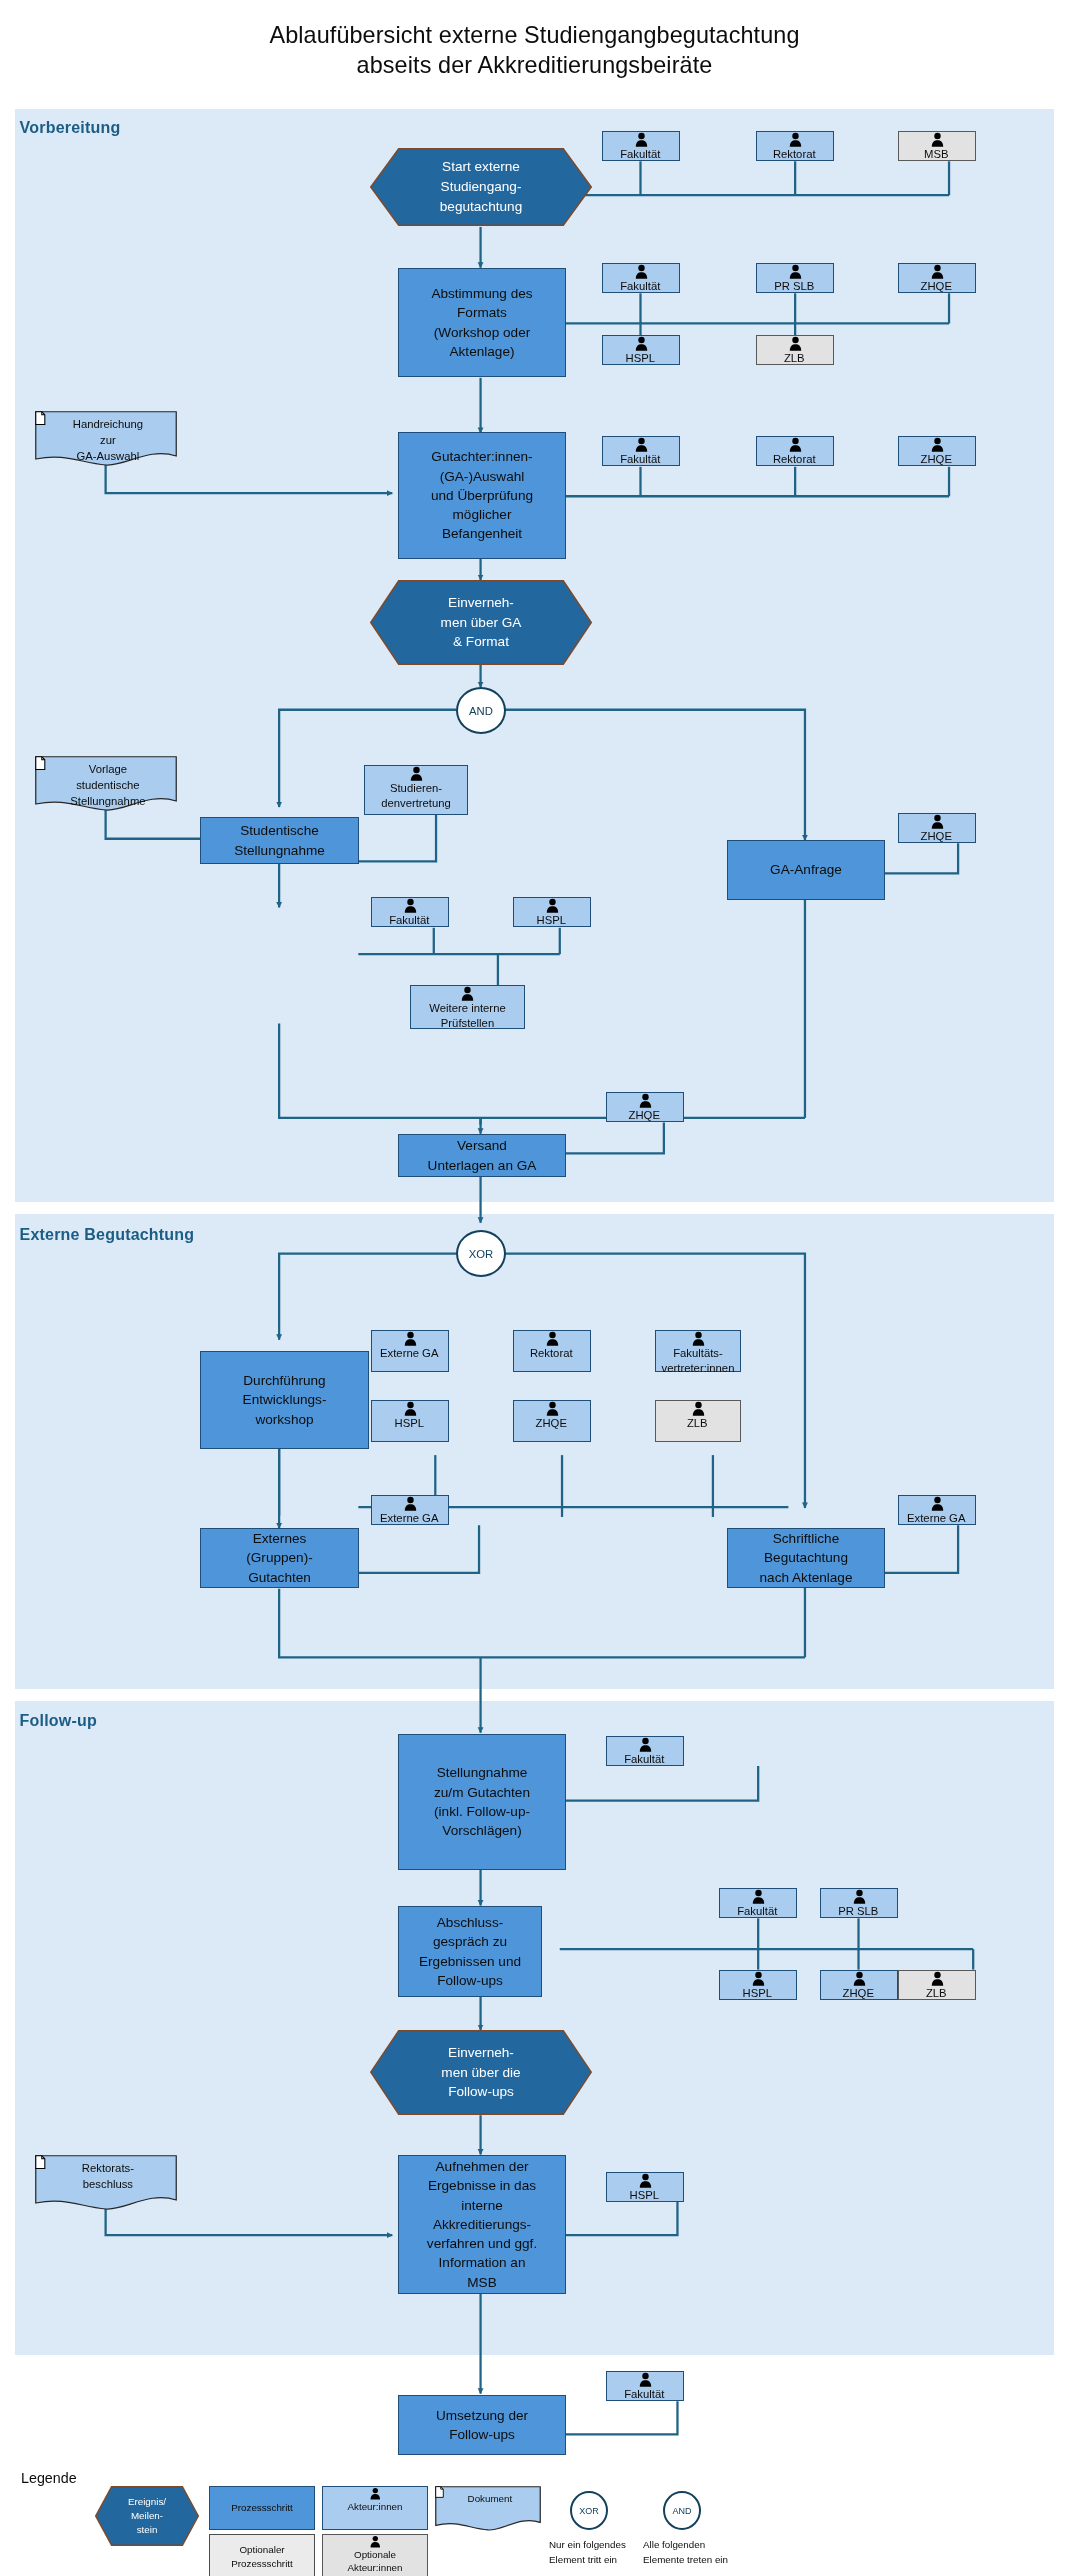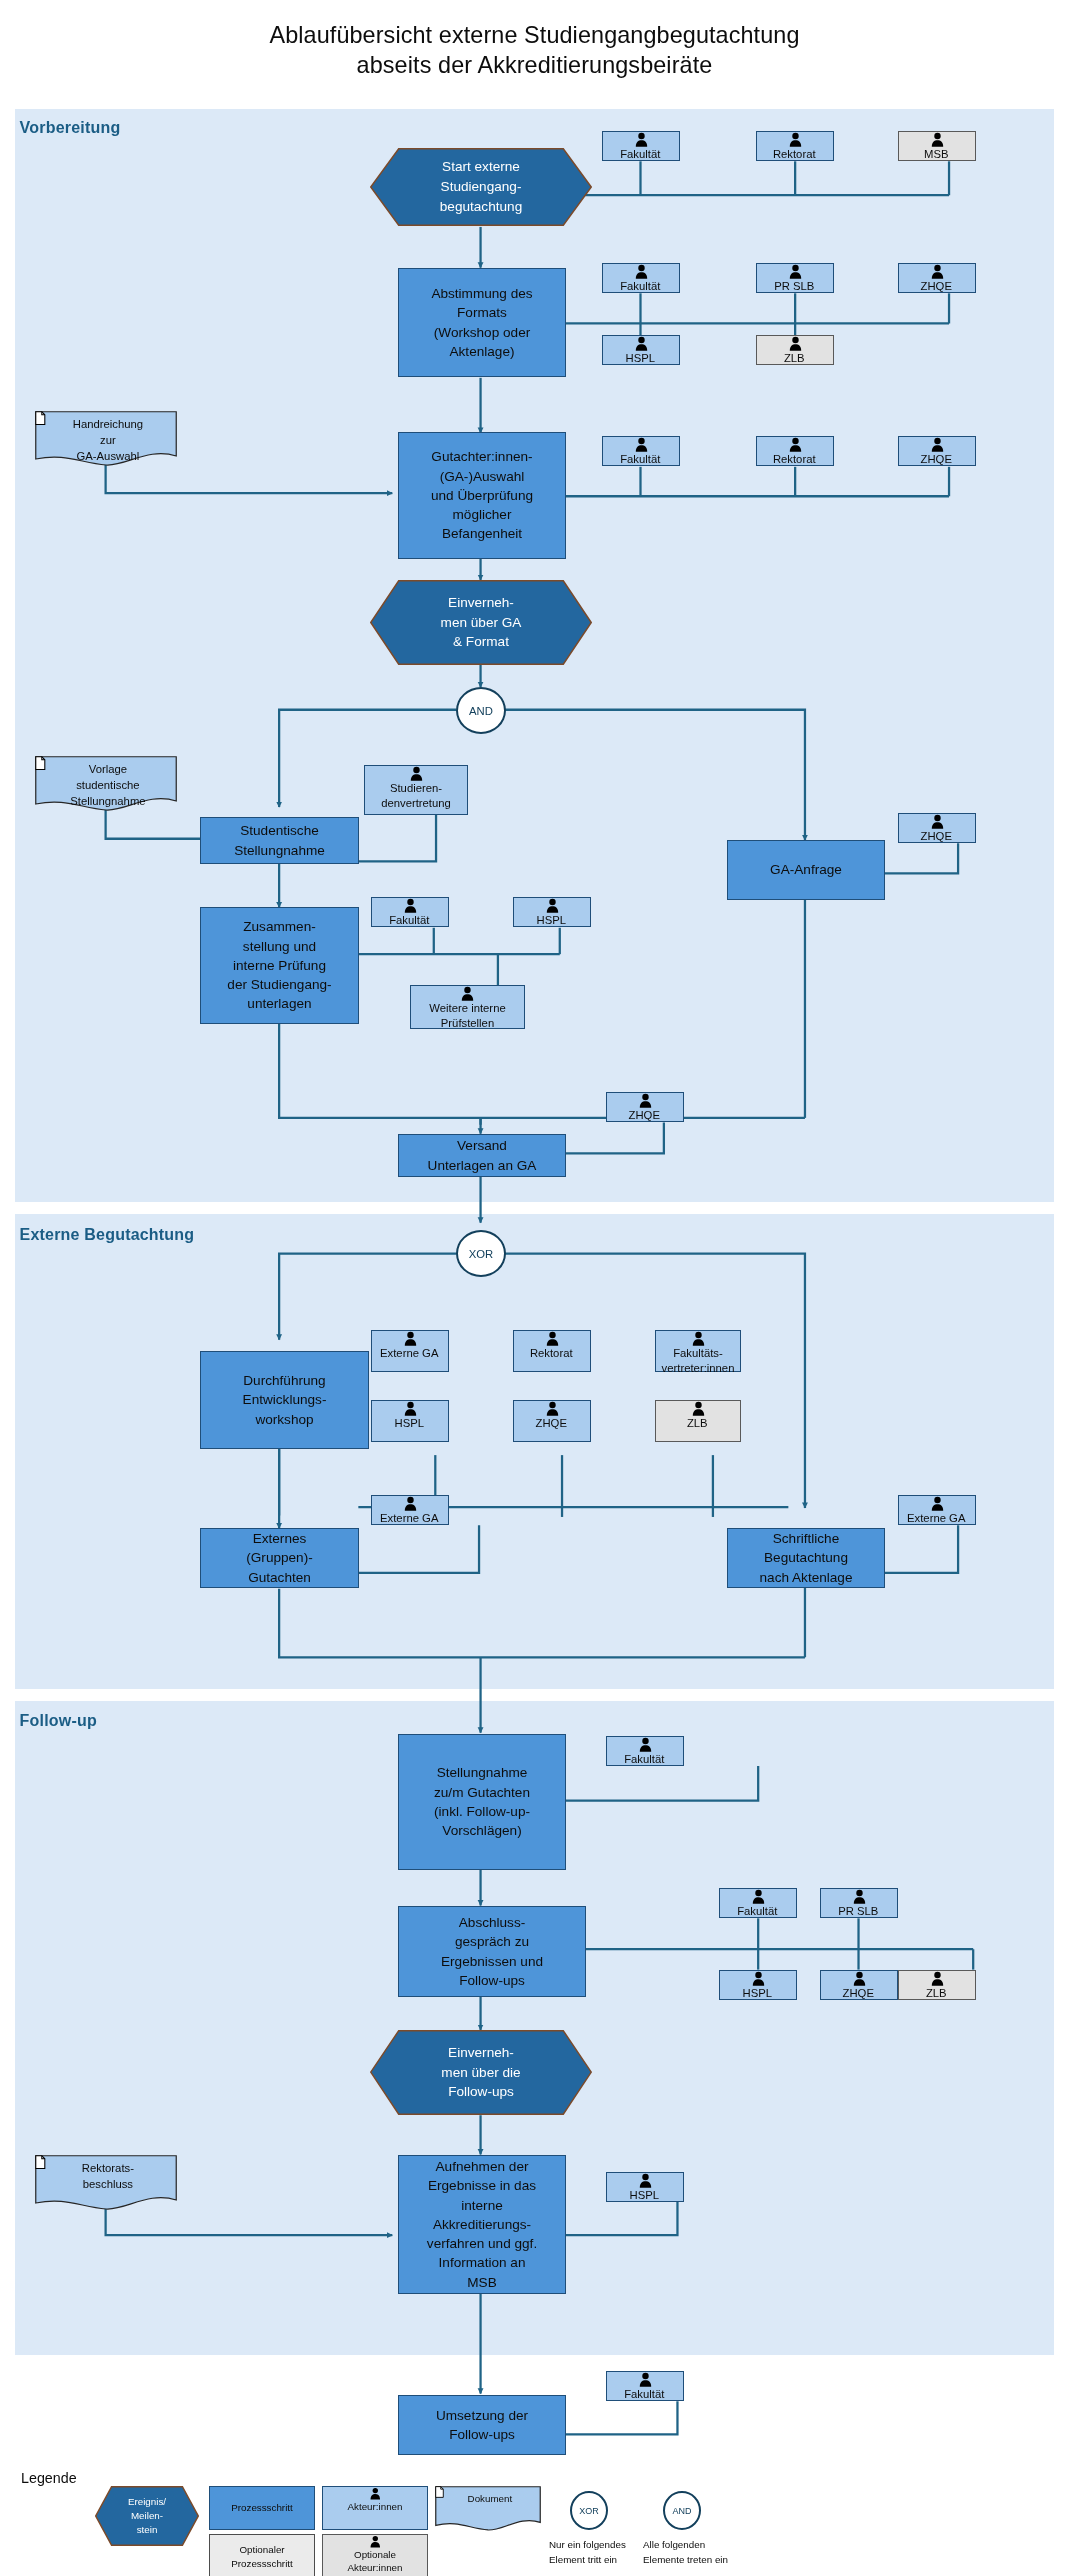--- a/index.html
+++ b/index.html
@@ -454,23 +454,20 @@
   <div class="actor" style="left:898px; top:813px; width:78px; height:30px;">
     <span class="ic">
         <svg class="person" viewBox="0 0 17 20">
           <circle cx="8.5" cy="5.3" r="4.3" fill="#000"></circle>
           <path d="M0.9 19.5 C0.9 13.6 4.2 11 8.5 11 C12.8 11 16.1 13.6 16.1 19.5 Z" fill="#000"></path>
         </svg>
       </span>
     <span class="lbl">ZHQE</span>
   </div>
 
-  <div class="proc" style="left:200px; top:907px; width:159px; height:117px;">
-    <span>Zusammen-<br>stellung und<br>interne Prüfung<br>der Studiengang-<br>unterlagen</span>
-  </div>
   <div class="actor" style="left:371px; top:897px; width:78px; height:30px;">
     <span class="ic">
         <svg class="person" viewBox="0 0 17 20">
           <circle cx="8.5" cy="5.3" r="4.3" fill="#000"></circle>
           <path d="M0.9 19.5 C0.9 13.6 4.2 11 8.5 11 C12.8 11 16.1 13.6 16.1 19.5 Z" fill="#000"></path>
         </svg>
       </span>
     <span class="lbl">Fakultät</span>
   </div>
   <div class="actor" style="left:513px; top:897px; width:78px; height:30px;">
@@ -599,21 +596,21 @@
   <div class="actor" style="left:606px; top:1736px; width:78px; height:30px;">
     <span class="ic">
         <svg class="person" viewBox="0 0 17 20">
           <circle cx="8.5" cy="5.3" r="4.3" fill="#000"></circle>
           <path d="M0.9 19.5 C0.9 13.6 4.2 11 8.5 11 C12.8 11 16.1 13.6 16.1 19.5 Z" fill="#000"></path>
         </svg>
       </span>
     <span class="lbl">Fakultät</span>
   </div>
 
-  <div class="proc" style="left:398px; top:1906px; width:188px; height:91px;">
+  <div class="proc" style="left:398px; top:1906px; width:144px; height:91px;">
     <span>Abschluss-<br>gespräch zu<br>Ergebnissen und<br>Follow-ups</span>
   </div>
   <div class="actor" style="left:719px; top:1888px; width:78px; height:30px;">
     <span class="ic">
         <svg class="person" viewBox="0 0 17 20">
           <circle cx="8.5" cy="5.3" r="4.3" fill="#000"></circle>
           <path d="M0.9 19.5 C0.9 13.6 4.2 11 8.5 11 C12.8 11 16.1 13.6 16.1 19.5 Z" fill="#000"></path>
         </svg>
       </span>
     <span class="lbl">Fakultät</span>

